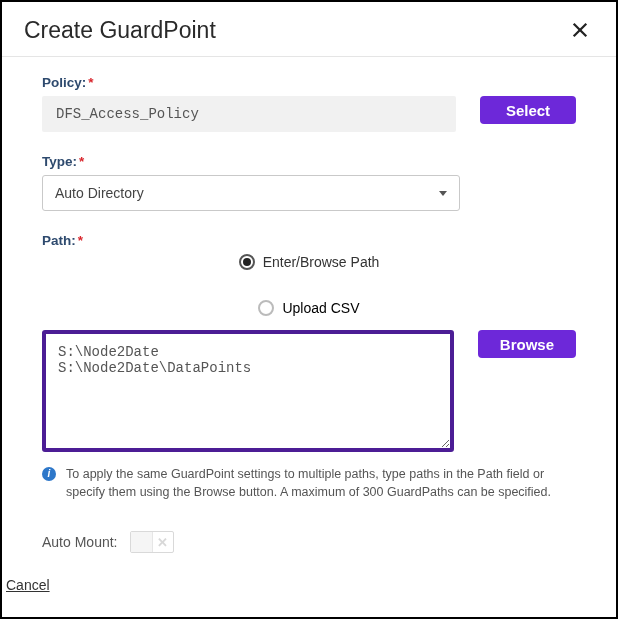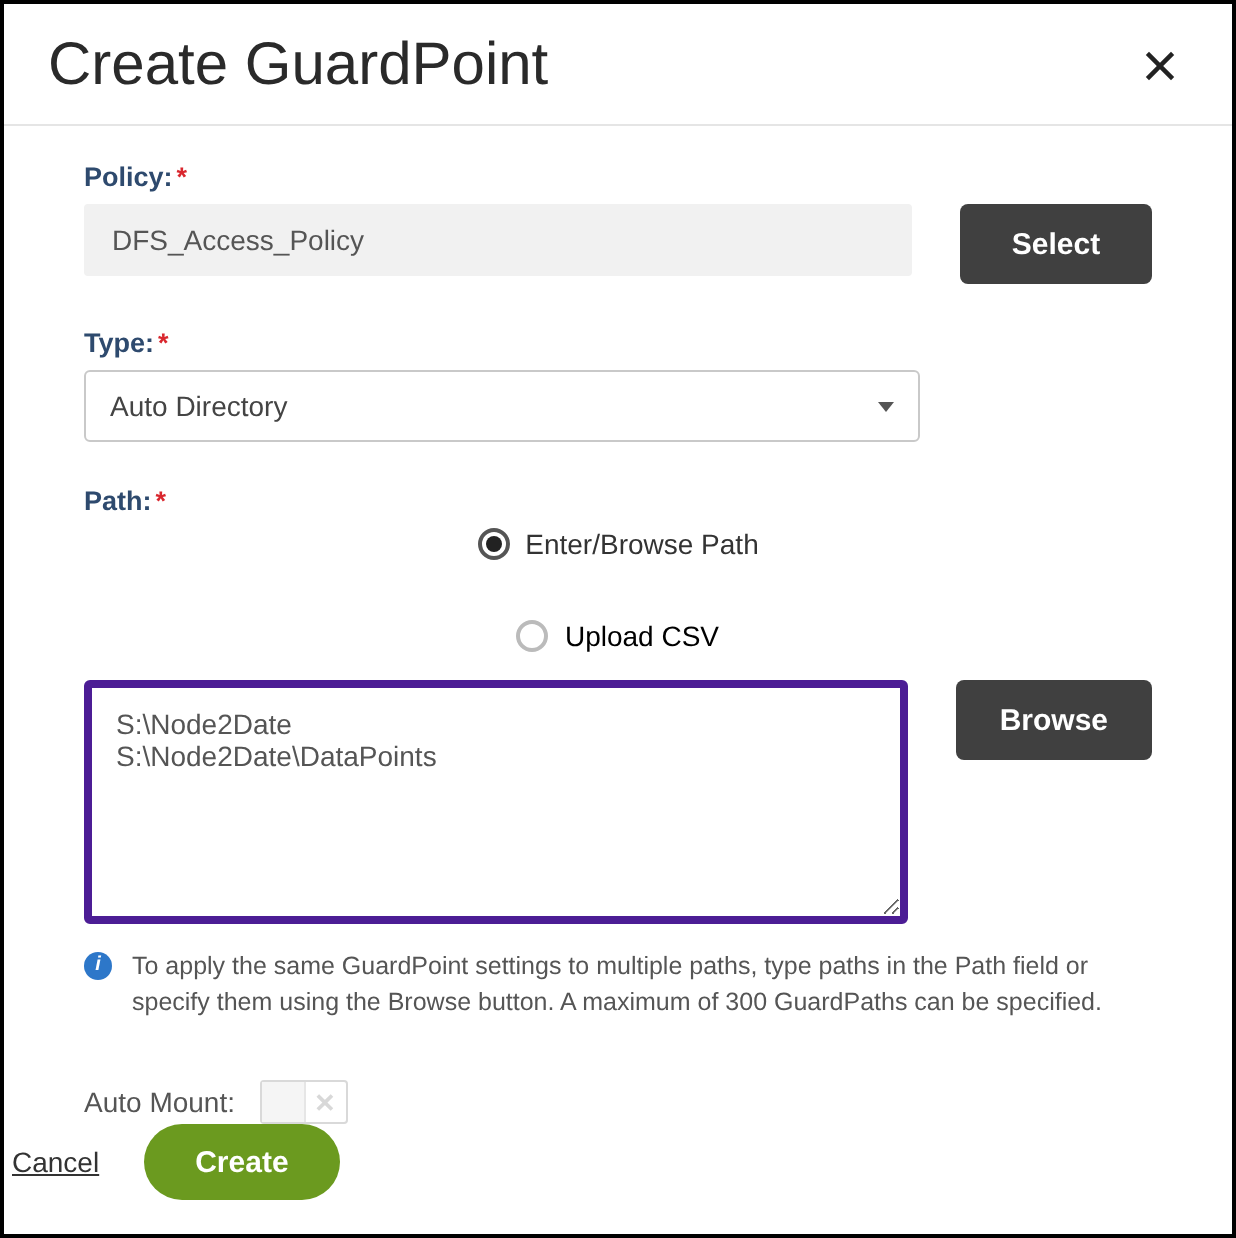--- a/index.html
+++ b/index.html
@@ -22,21 +22,21 @@
     flex-direction: column;
   }
   .dialog-header {
     display: flex;
     align-items: center;
     justify-content: space-between;
     padding: 14px 22px 12px 22px;
     border-bottom: 1px solid #e5e5e5;
   }
   .dialog-title {
-    font-size: 30px;
+    font-size: 23px;
     font-weight: 400;
     color: #2a2a2a;
   }
   .close-btn {
     background: none;
     border: none;
     cursor: pointer;
     padding: 4px;
     width: 28px;
     height: 28px;
@@ -57,38 +57,38 @@
     color: #2e4a6e;
     margin-bottom: 6px;
     display:block;
   }
   .req { color: #d9272e; margin-left:2px;}
   .inline-row {
     display:flex;
     gap: 24px;
     align-items:flex-start;
   }
-  .inline-row > .grow { flex:1; }
+  .inline-row > .grow { flex:1;font-family:Liberation Mono, monospace; }
   .policy-display {
     background: #f1f1f1;
     border: none;
     border-radius: 2px;
     height: 36px;
     display:flex;
     align-items:center;
     padding: 0 14px;
     color: #555;
     font-size: 14px;
   }
   .btn-primary {
-    background: #404040;
+    background: #6d28d9;
     color: #fff;
     border: none;
     border-radius: 4px;
-    height: 40px;
+    height: 28px;
     min-width: 96px;
     padding: 0 22px;
     font-size: 15px;
     font-weight: 600;
     cursor: pointer;
   }
   .type-select {
     width: 418px;
     height: 36px;
     border: 1px solid #c9c9c9;
@@ -275,16 +275,15 @@
       <div class="toggle">
         <div class="toggle-knob"></div>
         <div class="toggle-x">✕</div>
       </div>
     </div>
 
   </div>
 
   <div class="dialog-footer">
     <button class="link-cancel">Cancel</button>
-    <button class="btn-create">Create</button>
   </div>
 
 </div>
 
 </body></html>

